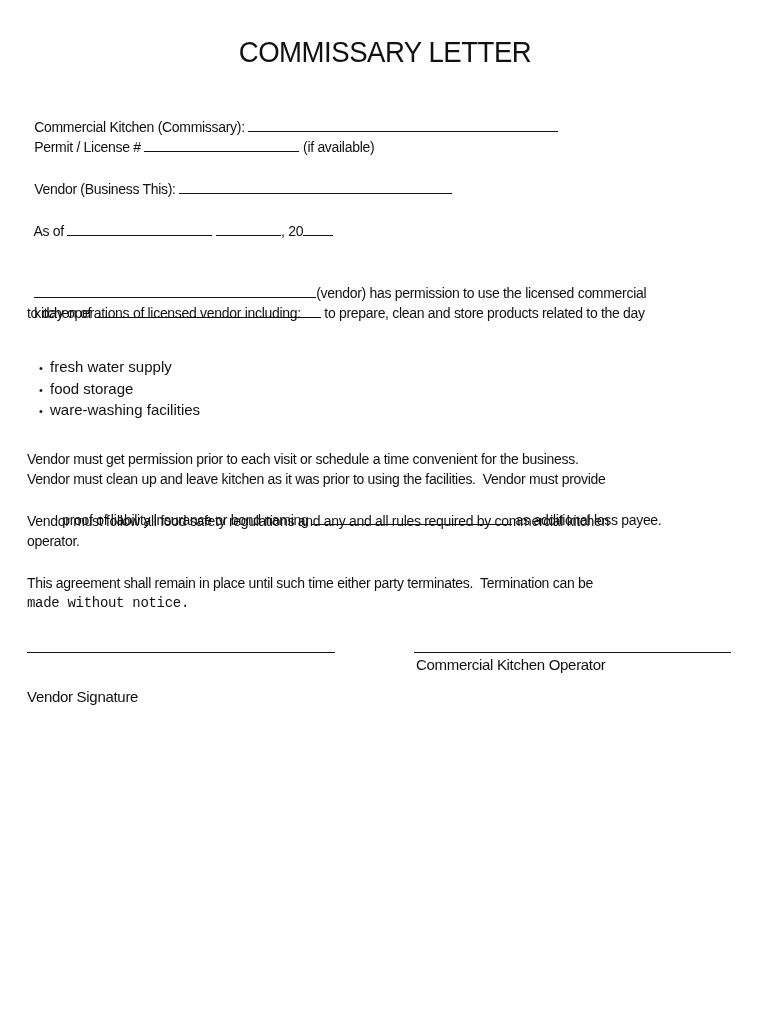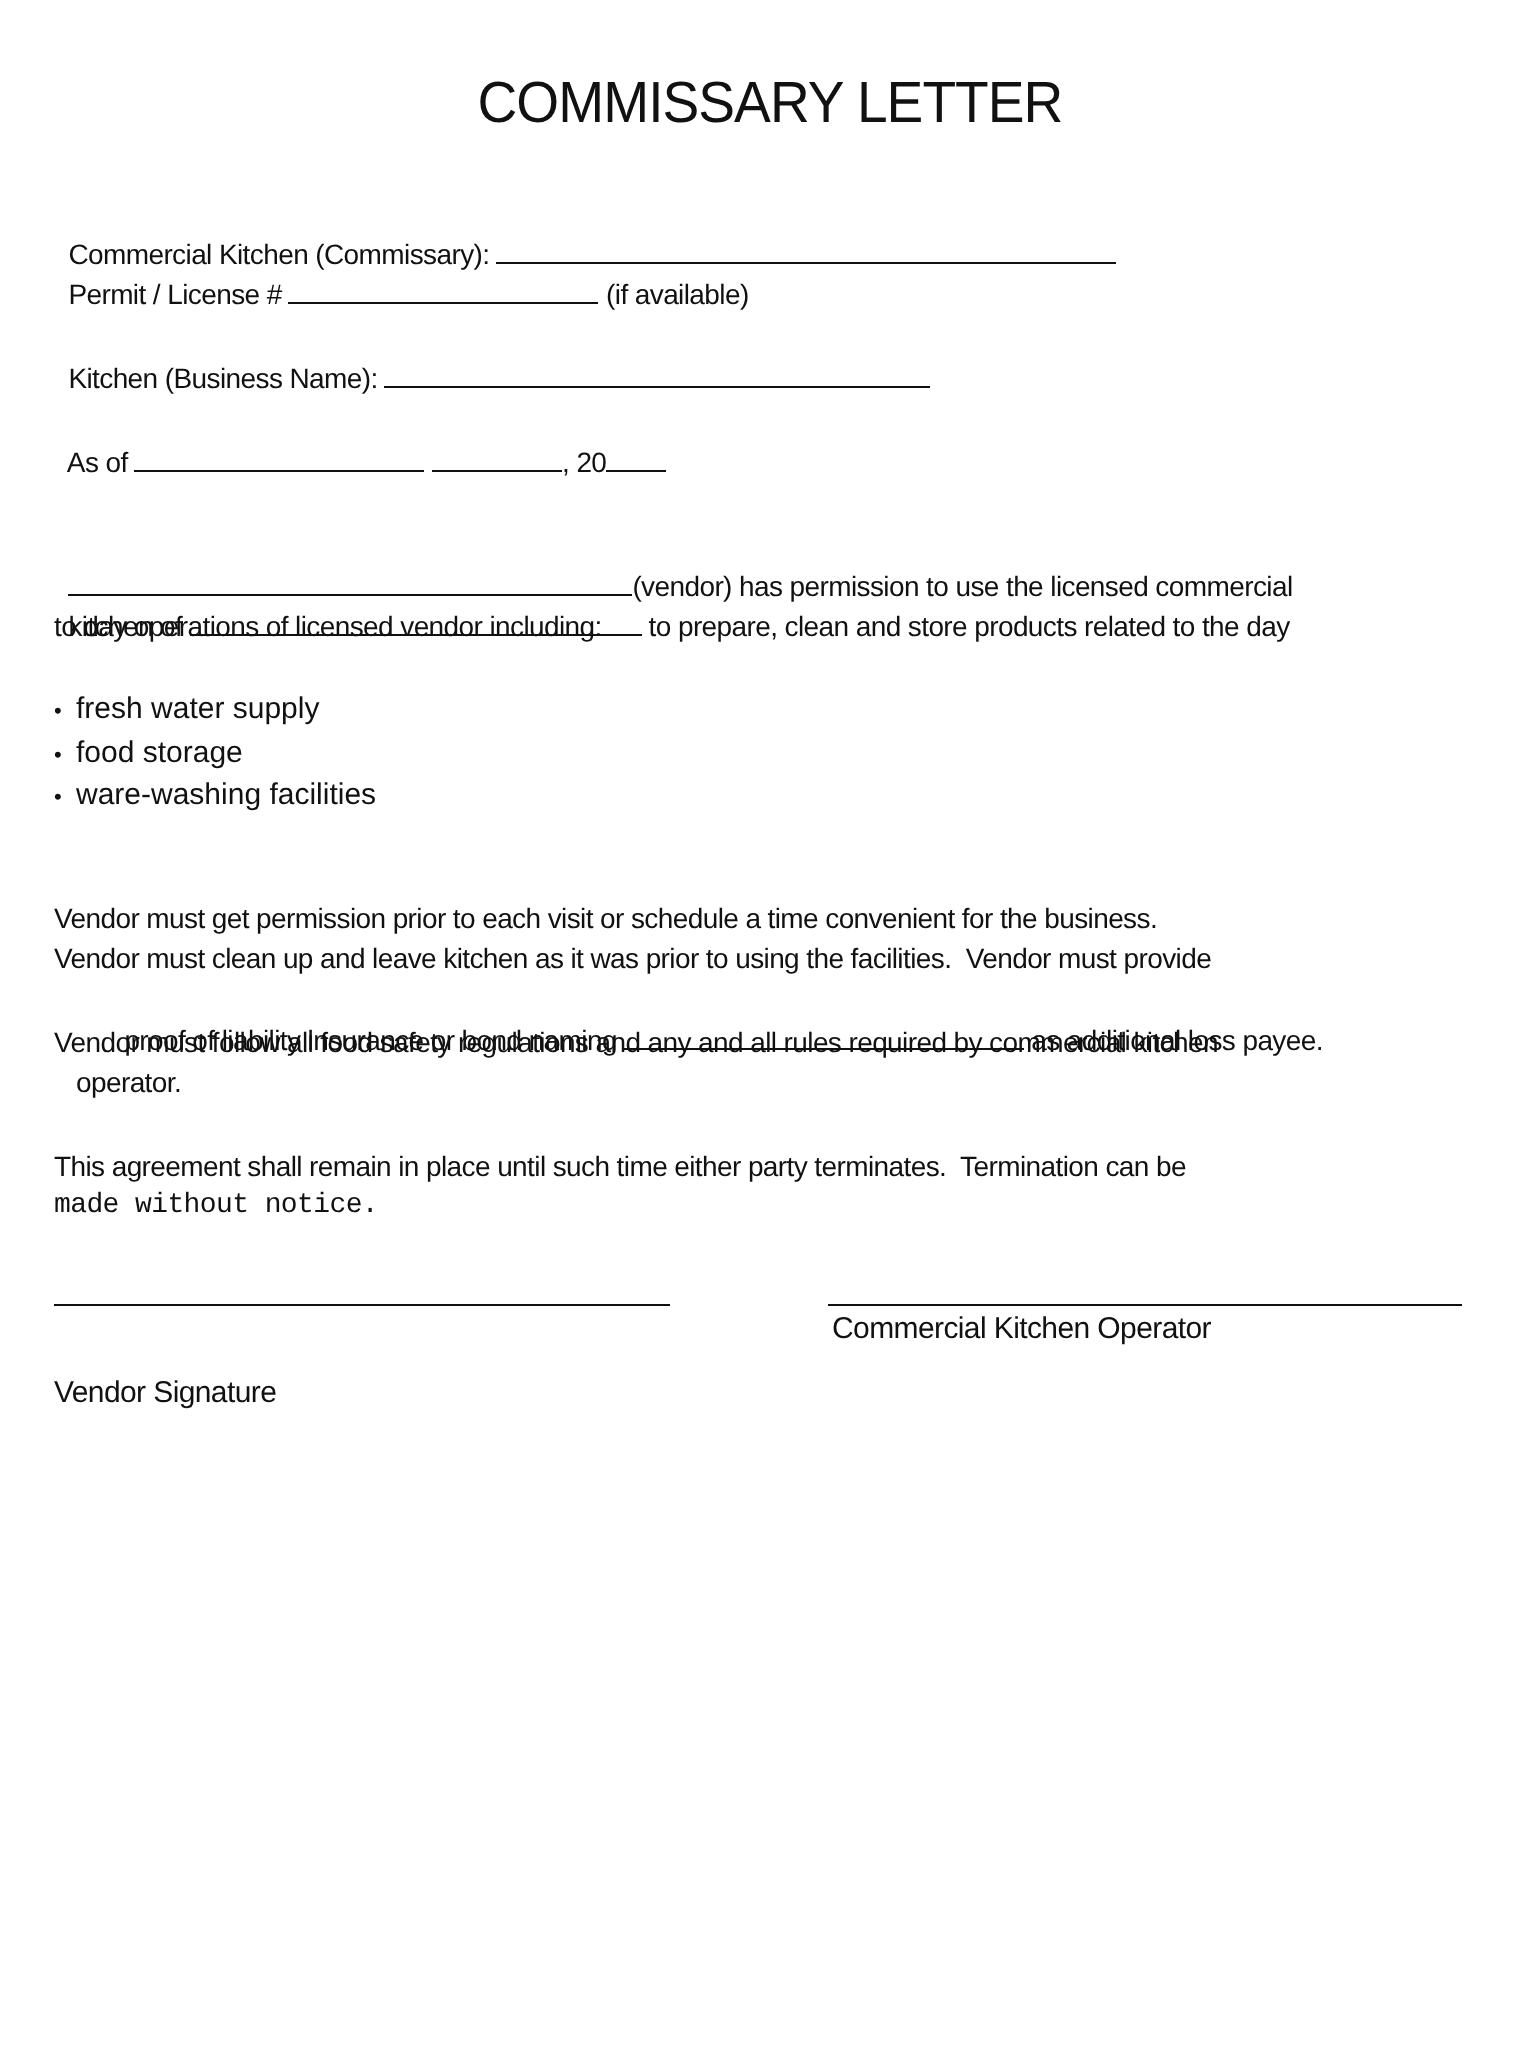--- a/index.html
+++ b/index.html
@@ -38,21 +38,21 @@
     .blank {
       display: inline-block;
       border-bottom: 1px solid #111;
       height: 14px;
       vertical-align: baseline;
     }
     .bullet-list {
       position: absolute;
       left: 27px;
       top: 345px;
-      margin: 0;
+      margin: 12px;
       padding: 0;
       list-style: none;
       font-size: 15px;
       line-height: 20.7px;
     }
     .bullet-list li {
       white-space: pre;
     }
     .bullet {
       display: inline-block;
@@ -80,21 +80,21 @@
 
 <div class="line" style="top:97px;">
   <span>Commercial Kitchen (Commissary): </span><span class="blank" style="width:310px;"></span>
 </div>
 
 <div class="line" style="top:117px;">
   <span>Permit / License # </span><span class="blank" style="width:155px;"></span><span> (if available)</span>
 </div>
 
 <div class="line" style="top:159px;">
-  <span>Kitchen (Business Name): </span><span class="blank" style="width:273px;"></span>
+  <span>Vendor (Business This): </span><span class="blank" style="width:273px;"></span>
 </div>
 
 <div class="line" style="top:201px;">
   <span>As of </span><span class="blank" style="width:145px;"></span>&nbsp;<span class="blank" style="width:65px;"></span><span>, 20</span><span class="blank" style="width:30px;"></span>
 </div>
 
 <div class="line" style="top:263px;">
   <span class="blank" style="width:282px;"></span><span>(vendor) has permission to use the licensed commercial</span>
 </div>
 <div class="line" style="top:283px;">
@@ -107,21 +107,21 @@
   <li><span class="bullet">•</span><span>food storage</span></li>
   <li><span class="bullet">•</span><span>ware-washing facilities</span></li>
 </ul>
 
 <div class="line" style="top:449px;">Vendor must get permission prior to each visit or schedule a time convenient for the business.</div>
 <div class="line" style="top:469px;">Vendor must clean up and leave kitchen as it was prior to using the facilities.  Vendor must provide</div>
 <div class="line" style="top:490px;margin-left:28px;">
   <span>proof of liability insurance or bond naming </span><span class="blank" style="width:200px;"></span><span> as additional loss payee.</span>
 </div>
 <div class="line" style="top:511px;">Vendor must follow all food safety regulations and any and all rules required by commercial kitchen</div>
-<div class="line" style="top:531px;margin-left:11px;">operator.</div>
+<div class="line" style="top:531px;">operator.</div>
 
 <div class="line" style="top:573px;">This agreement shall remain in place until such time either party terminates.  Termination can be</div>
 <div class="line" style="top:593px;font-family:Liberation Mono, monospace;">made without notice.</div>
 
 <div class="sig-line" style="left:27px; width:308px;"></div>
 <div class="sig-line" style="left:414px; width:317px;"></div>
 <div class="sig-label" style="left:27px;margin-top:32px;">Vendor Signature</div>
 <div class="sig-label" style="left:416px;">Commercial Kitchen Operator</div>
 
 </body></html>

